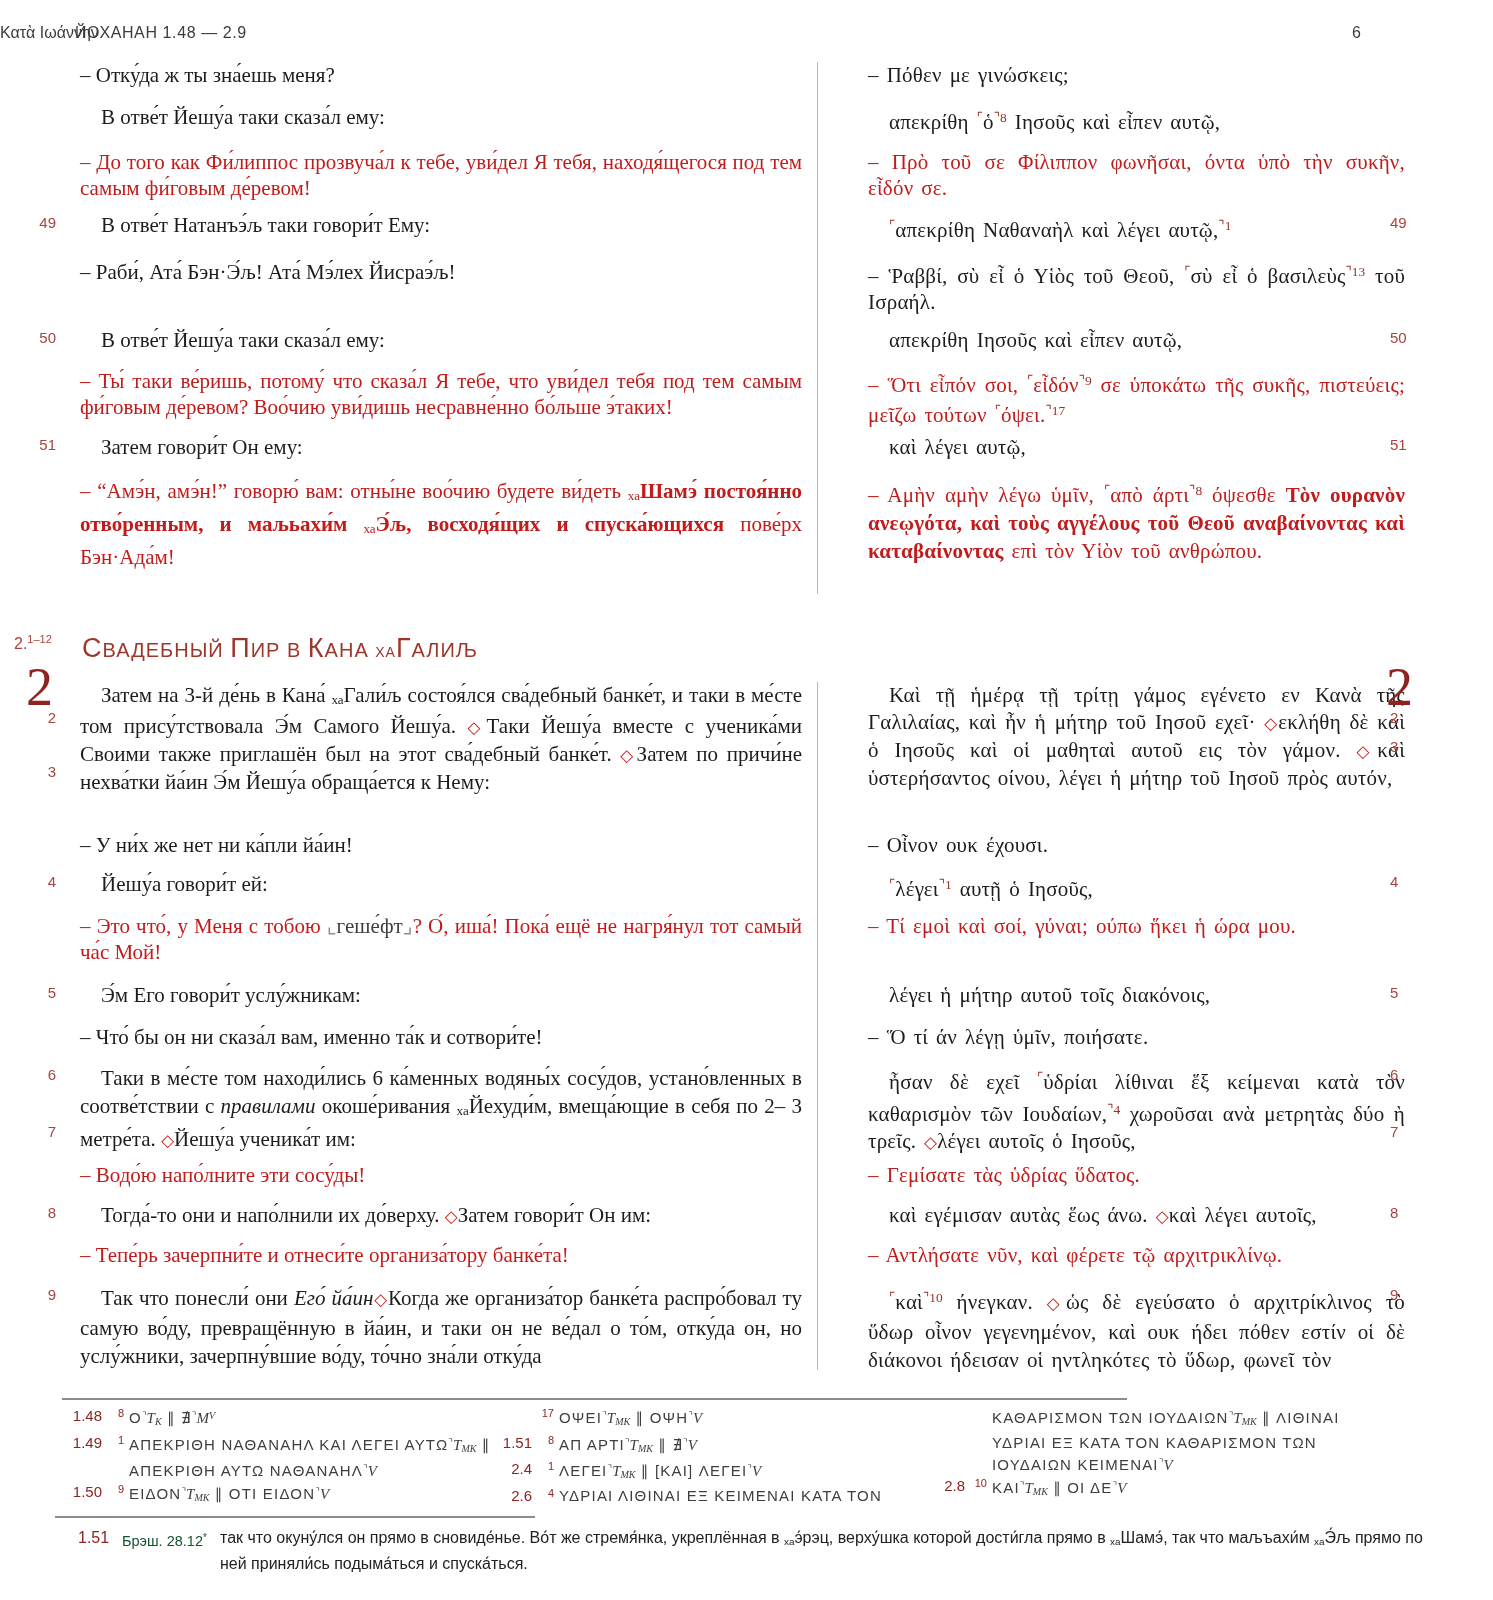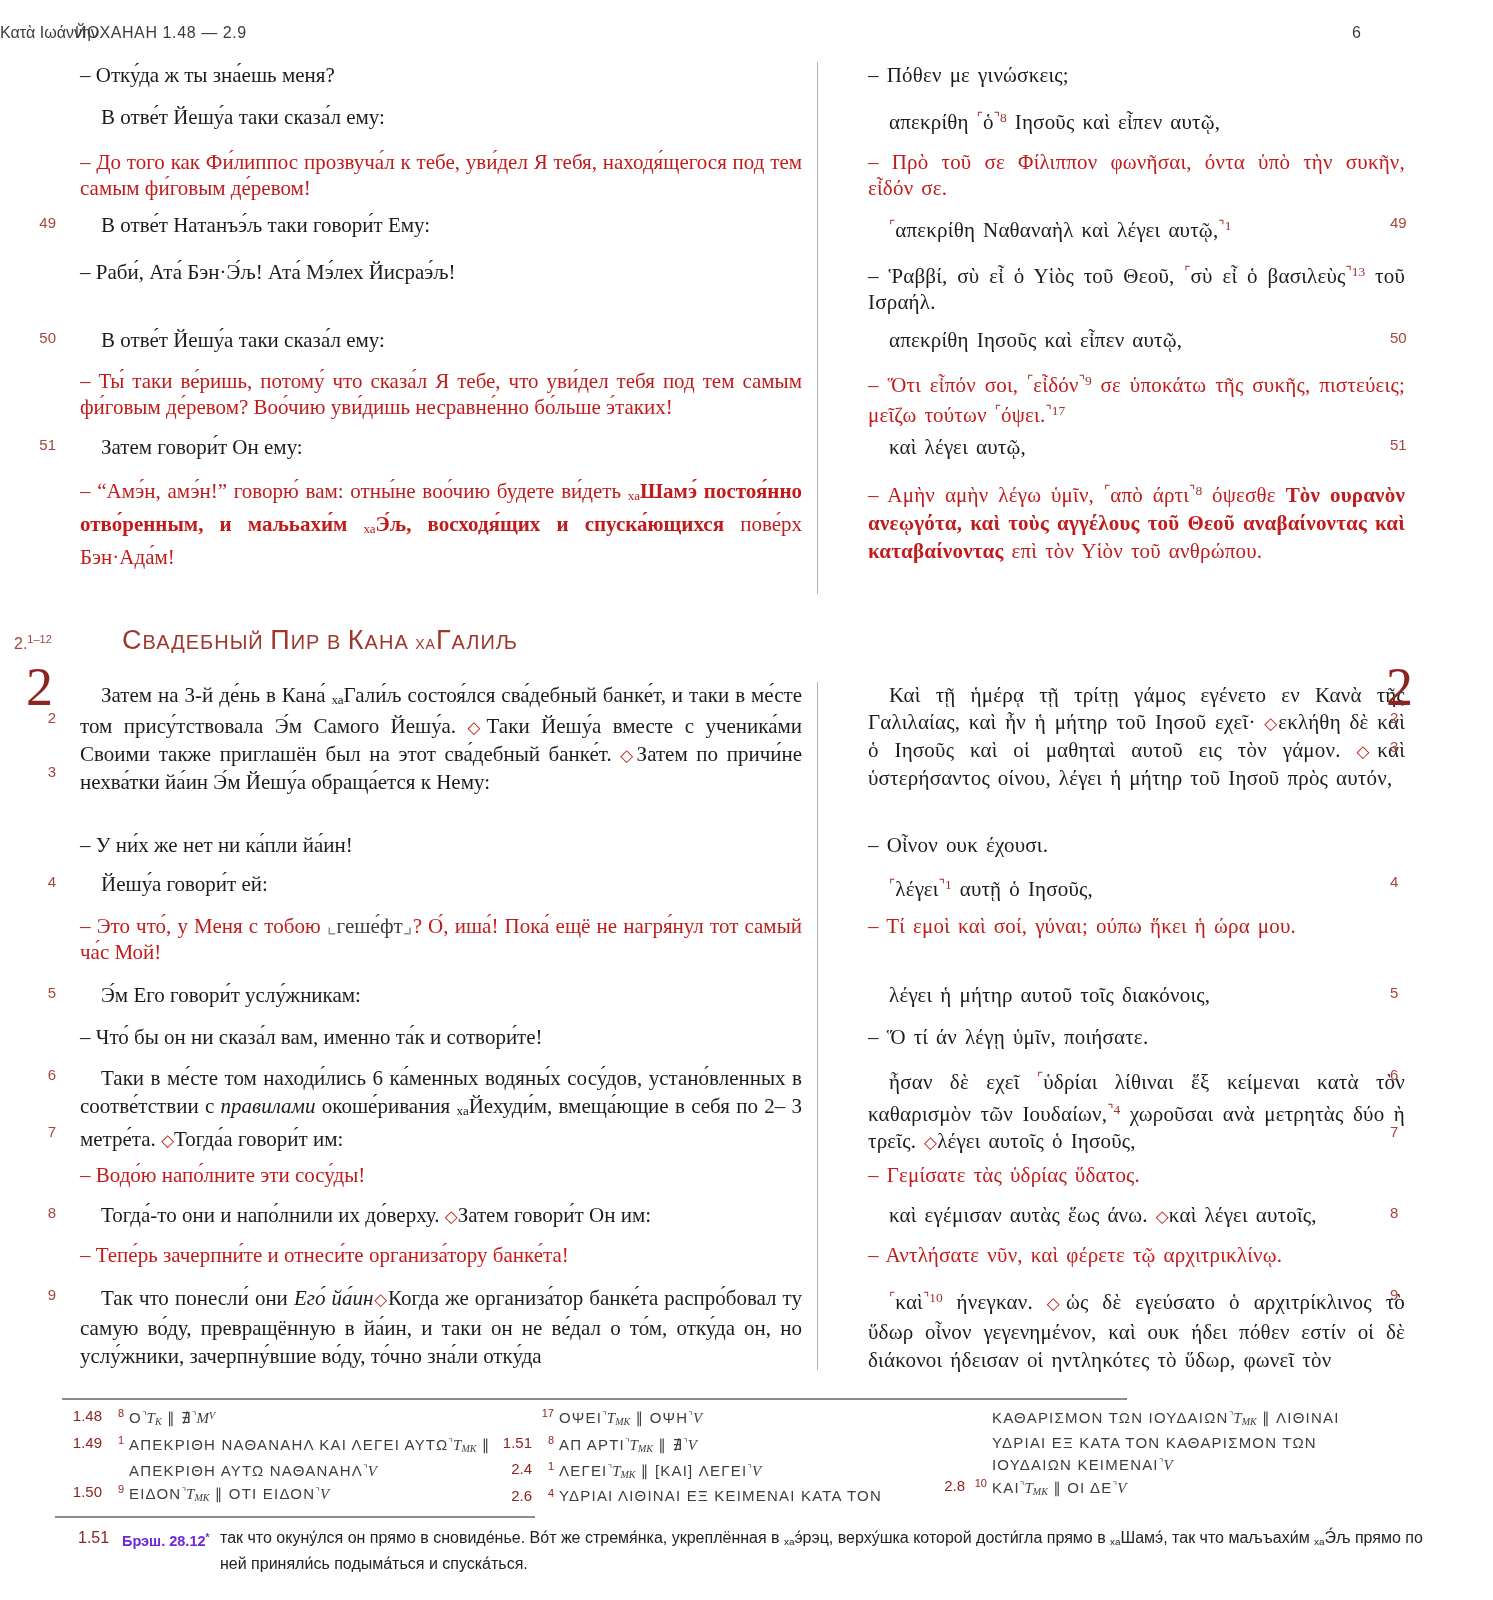--- a/index.html
+++ b/index.html
@@ -29,42 +29,42 @@
   
   .mn{position:absolute;font-family:"Liberation Sans",sans-serif;font-size:15px;color:#a8443c;}
   .ml{left:16px;width:40px;text-align:right;}
   .mr{left:1390px;}
   
   .chnum{position:absolute;font-size:54px;line-height:1;color:#8e2420;}
   
   .heading{position:absolute;left:0;width:100%;height:42px;}
   .hlabel{position:absolute;left:14px;top:8px;font-family:"Liberation Sans",sans-serif;font-size:16px;color:#a8443c;}
   .hlsup{font-size:11px;vertical-align:.5em;}
-  .htitle{position:absolute;left:82px;top:0;color:#9e362c;font-family:"Liberation Sans",sans-serif;letter-spacing:1px;margin-left:40px;}
+  .htitle{position:absolute;left:82px;top:8px;color:#9e362c;font-family:"Liberation Sans",sans-serif;letter-spacing:1px;}
   .s.hc{font-size:27px;}
   .s.hs{font-size:20px;}
   .s.hp{font-size:14px;}
   
   .vdiv{position:absolute;left:817px;width:1px;background:#b5b5b5;}
   .hrule{position:absolute;height:2px;background:#8c8c8c;}
   
   .apcol{position:absolute;font-family:"Liberation Sans",sans-serif;}
   .apline{display:flex;line-height:20.5px;font-size:15px;color:#3e3e3e;white-space:nowrap;}
   .apref{width:30px;text-align:right;color:#8e2420;flex:none;}
   .apnum{width:22px;flex:none;text-align:right;padding-right:5px;color:#8e2420;font-size:11px;position:relative;top:-3px;}
   .aptext{letter-spacing:1.2px;}
   .s.apmk{font-size:10px;vertical-align:4px;letter-spacing:0;color:#3e3e3e;}
   .s.sg{font-family:"Liberation Serif",serif;font-style:italic;letter-spacing:0;}
   .s.ss{font-family:"Liberation Serif",serif;font-style:italic;font-size:10px;vertical-align:-2px;letter-spacing:0;}
   .s.sv{font-family:"Liberation Serif",serif;font-style:italic;font-size:10px;vertical-align:4px;letter-spacing:0;}
   
   .fn{position:absolute;left:78px;top:1527px;display:flex;font-family:"Liberation Sans",sans-serif;
       font-size:16px;line-height:22px;color:#222;}
   .fnref{width:44px;color:#8e2420;flex:none;}
-  .fnsrc{width:98px;color:#6d28d9;flex:none;font-size:14.5px;font-weight:bold;}
+  .fnsrc{width:98px;color:#14532d;flex:none;font-size:14.5px;}
   .fnsup{font-size:10px;vertical-align:.5em;}
   .fnbody{width:1212px;}
   .fn .s.pre{color:#222;}
 </style>
 </head>
 <body>
 
 <div id="page">
   <div class="hd" id="hd-left">ЙОХАНАН  1.48 — 2.9</div>
   <div class="hd" id="hd-center">Κατὰ Ιωάννην</div>
@@ -129,21 +129,21 @@
     </div>
     <div class="row" style="top: 982px;">
       <div class="lcol ind"><span class="s">Э́м Его говори́т услу́жникам:</span></div>
       <div class="rcol gr ind"><span class="s">λέγει ἡ μήτηρ αυτοῦ τοῖς διακόνοις,</span></div>
     </div>
     <div class="row" style="top: 1024px;">
       <div class="lcol"><span class="s">– Что́ бы он ни сказа́л вам, именно та́к и сотвори́те!</span></div>
       <div class="rcol gr"><span class="s">– Ὅ τί άν λέγῃ ὑμῖν, ποιήσατε.</span></div>
     </div>
     <div class="row" style="top: 1064px; line-height: 28px;">
-      <div class="lcol ind"><span class="s">Таки в ме́сте том находи́лись 6 ка́менных водяны́х сосу́дов, устано́вленных в соотве́тствии с </span><span class="s i">правилами</span><span class="s"> окоше́ривания </span><span class="s pre">ха</span><span class="s">Йехуди́м, вмеща́ющие в себя по 2– 3 метре́та. </span><span class="s dia">◇</span><span class="s">Тогда́а говори́т им:</span></div>
+      <div class="lcol ind"><span class="s">Таки в ме́сте том находи́лись 6 ка́менных водяны́х сосу́дов, устано́вленных в соотве́тствии с </span><span class="s i">правилами</span><span class="s"> окоше́ривания </span><span class="s pre">ха</span><span class="s">Йехуди́м, вмеща́ющие в себя по 2– 3 метре́та. </span><span class="s dia">◇</span><span class="s">Йешу́а ученика́т им:</span></div>
       <div class="rcol gr ind"><span class="s">ἦσαν δὲ εχεῖ </span><span class="s mk">⌜</span><span class="s">ὑδρίαι λίθιναι ἕξ κείμεναι κατὰ τὸν καθαρισμὸν τῶν Ιουδαίων,</span><span class="s mk">⌝4</span><span class="s"> χωροῦσαι ανὰ μετρητὰς δύο ὴ τρεῖς. </span><span class="s dia">◇</span><span class="s">λέγει αυτοῖς ὁ Ιησοῦς,</span></div>
     </div>
     <div class="row" style="top: 1162px;">
       <div class="lcol"><span class="s r">– Водо́ю напо́лните эти сосу́ды!</span></div>
       <div class="rcol gr"><span class="s r">– Γεμίσατε τὰς ὑδρίας ὕδατος.</span></div>
     </div>
     <div class="row" style="top: 1202px;">
       <div class="lcol ind"><span class="s">Тогда́-то они и напо́лнили их до́верху. </span><span class="s dia">◇</span><span class="s">Затем говори́т Он им:</span></div>
       <div class="rcol gr ind"><span class="s">καὶ εγέμισαν αυτὰς ἕως άνω. </span><span class="s dia">◇</span><span class="s">καὶ λέγει αυτοῖς,</span></div>
     </div>

